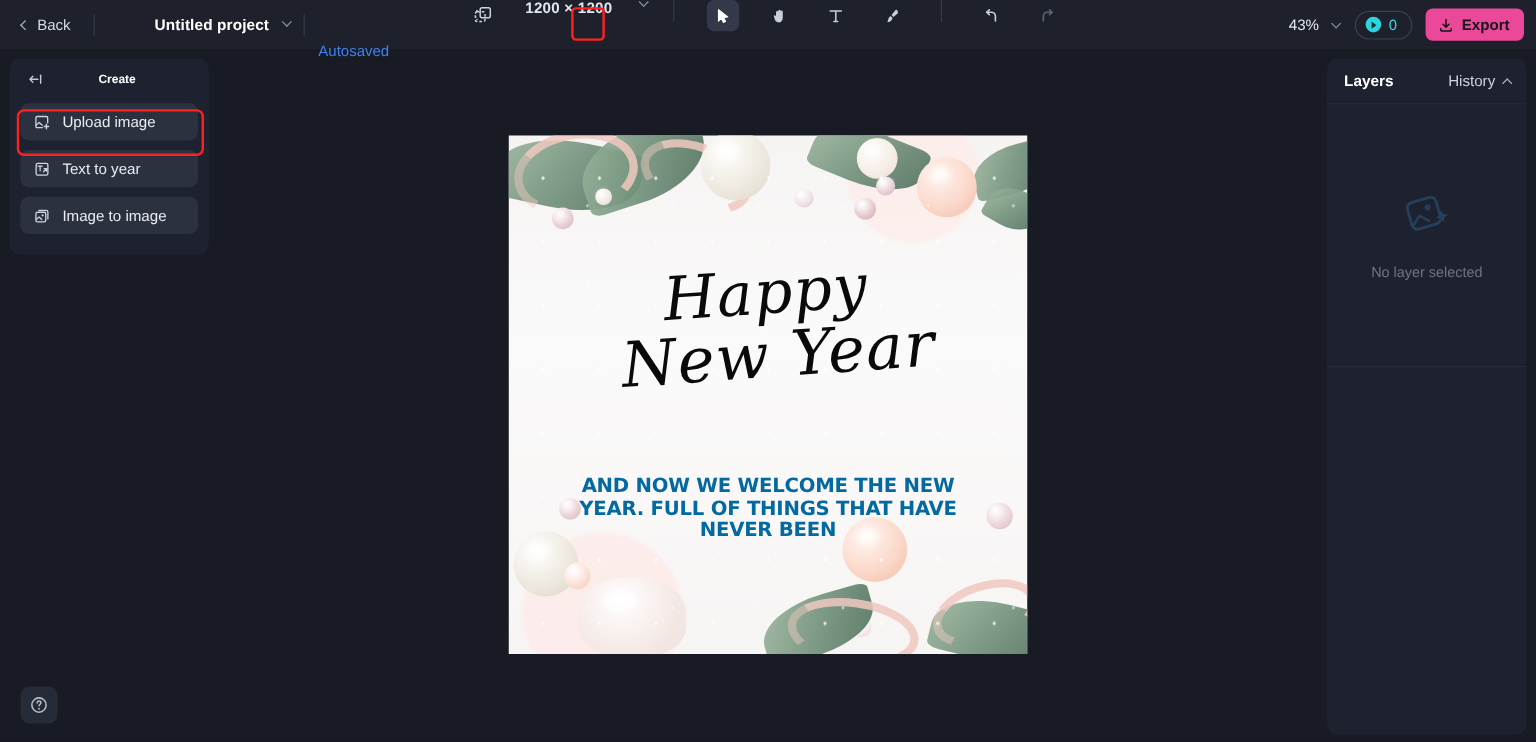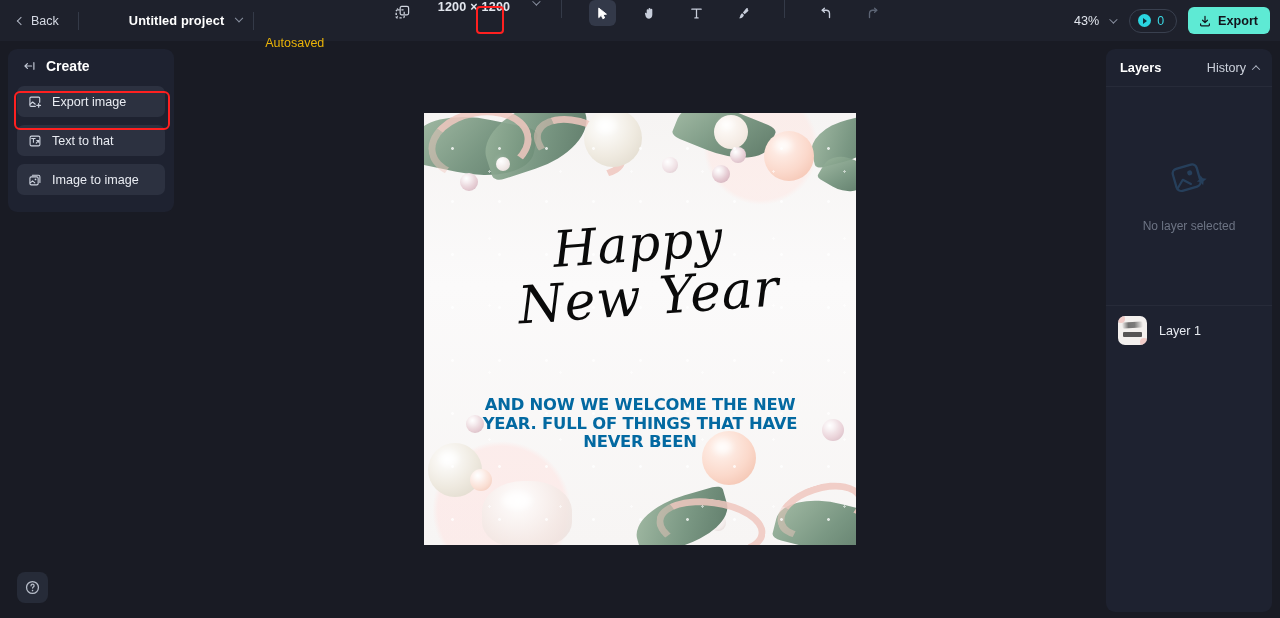--- a/index.html
+++ b/index.html
@@ -59,21 +59,21 @@
   .caret-down {
     display: inline-block;
     width: 6px; height: 6px;
     border-right: 1.4px solid #8a91a1;
     border-bottom: 1.4px solid #8a91a1;
     transform: rotate(45deg) translate(-2px,-2px);
     margin: 0 0 0 12px;
     cursor: pointer;
   }
   .autosaved {
-    color: #eab308;
+    color: #3b82f6;
     font-size: 12.5px;
     margin-top: 44px;
   }
 
   
   .tb-center {
     position: absolute;
     left: 0; right: 0;
     top: 0; height: 41px;
     display: flex;
@@ -162,21 +162,21 @@
     content: "";
     width: 0; height: 0;
     border-left: 4px solid #10303a;
     border-top: 3px solid transparent;
     border-bottom: 3px solid transparent;
     margin-left: 1px;
   }
   .credits span { color: #3ad8e3; font-size: 12.4px; }
   .export-btn {
     margin-left: 11px;
-    background: #5eead4;
+    background: #ec4899;
     color: #12141c;
     font-size: 12.6px;
     font-weight: bold;
     border: none;
     border-radius: 6px;
     height: 27px;
     padding: 0 12px 0 10px;
     display: flex; align-items: center; gap: 6px;
     cursor: pointer;
     font-family: "Liberation Sans", sans-serif;
@@ -193,22 +193,23 @@
     z-index: 20;
   }
   .panel-head {
     display: flex; align-items: center; gap: 9px;
     height: 34px;
     padding: 0 14px;
     margin-bottom: 3px;
   }
   .panel-head .title {
     color: #ffffff;
-    font-size: 14px;
+    font-size: 10px;
     font-weight: bold;
+    margin-left: 36px;
   }
   .collapse-ic { color: #c3c9d6; display:flex; align-items:center; cursor: pointer;}
   .create-item {
     margin: 0 9px 8px 9px;
     height: 31px;
     background: #2c3140;
     border-radius: 7px;
     display: flex; align-items: center;
     gap: 10px;
     padding: 0 11px;
@@ -548,33 +549,33 @@
   </div>
 
   <div class="create-item">
     <span class="ci-icon">
       <svg width="14" height="14" viewBox="0 0 16 16" fill="none">
         <path d="M13.4 8.4V3.6a1.2 1.2 0 0 0-1.2-1.2H3.4a1.2 1.2 0 0 0-1.2 1.2v8.2a1.2 1.2 0 0 0 1.2 1.2h5" stroke="currentColor" stroke-width="1.25" stroke-linecap="round"></path>
         <path d="M2.4 10.6 5.3 8l3 2.6" stroke="currentColor" stroke-width="1.25" stroke-linecap="round" stroke-linejoin="round"></path>
         <path d="M12.2 9.8v4.2M10.1 11.9h4.2" stroke="currentColor" stroke-width="1.35" stroke-linecap="round"></path>
       </svg>
     </span>
-    <span>Export image</span>
+    <span>Upload image</span>
   </div>
   <div class="upload-redbox"></div>
 
   <div class="create-item">
     <span class="ci-icon">
       <svg width="14" height="14" viewBox="0 0 16 16" fill="none">
         <rect x="2.4" y="2.4" width="11.2" height="11.2" rx="1.6" stroke="currentColor" stroke-width="1.25"></rect>
         <path d="M4.2 5.1h4M6.2 5.1v4.4" stroke="currentColor" stroke-width="1.2" stroke-linecap="round"></path>
         <path d="M9.4 10.4 12.4 7.4M12.4 7.4H10M12.4 7.4v2.4" stroke="currentColor" stroke-width="1.2" stroke-linecap="round" stroke-linejoin="round"></path>
       </svg>
     </span>
-    <span>Text to that</span>
+    <span>Text to year</span>
   </div>
 
   <div class="create-item">
     <span class="ci-icon">
       <svg width="14" height="14" viewBox="0 0 16 16" fill="none">
         <rect x="2.2" y="4.4" width="9.4" height="9.2" rx="1.5" stroke="currentColor" stroke-width="1.25"></rect>
         <path d="M2.6 11.2 5.2 9l2.6 2.4" stroke="currentColor" stroke-width="1.2" stroke-linecap="round" stroke-linejoin="round"></path>
         <circle cx="8.6" cy="7.4" r="1" fill="currentColor"></circle>
         <path d="M5 2.6h7a1.6 1.6 0 0 1 1.6 1.6v6.6" stroke="currentColor" stroke-width="1.25" stroke-linecap="round"></path>
       </svg>
@@ -607,22 +608,13 @@
           <rect x="9" y="7" width="26" height="24" rx="5" stroke="#2f5d86" stroke-width="2.4"></rect>
           <circle cx="26.5" cy="15" r="2.6" fill="#2f5d86"></circle>
           <path d="M10 27l7.5-7 7 6.6" stroke="#2f5d86" stroke-width="2.2" stroke-linecap="round" stroke-linejoin="round"></path>
           <path d="M36.5 20.5l1.6 3.8 3.8 1.6-3.8 1.6-1.6 3.8-1.6-3.8-3.8-1.6 3.8-1.6z" fill="#2f5d86"></path>
         </g>
       </svg>
     </span>
     <span class="msg">No layer selected</span>
   </div>
 
-  <div class="layer-row">
-    <span class="layer-thumb">
-      <span class="tc1"></span>
-      <span class="tc2"></span>
-      <span class="t1"></span>
-      <span class="t2"></span>
-    </span>
-    <span class="layer-name">Layer 1</span>
-  </div>
 </div>
 
 </body></html>

